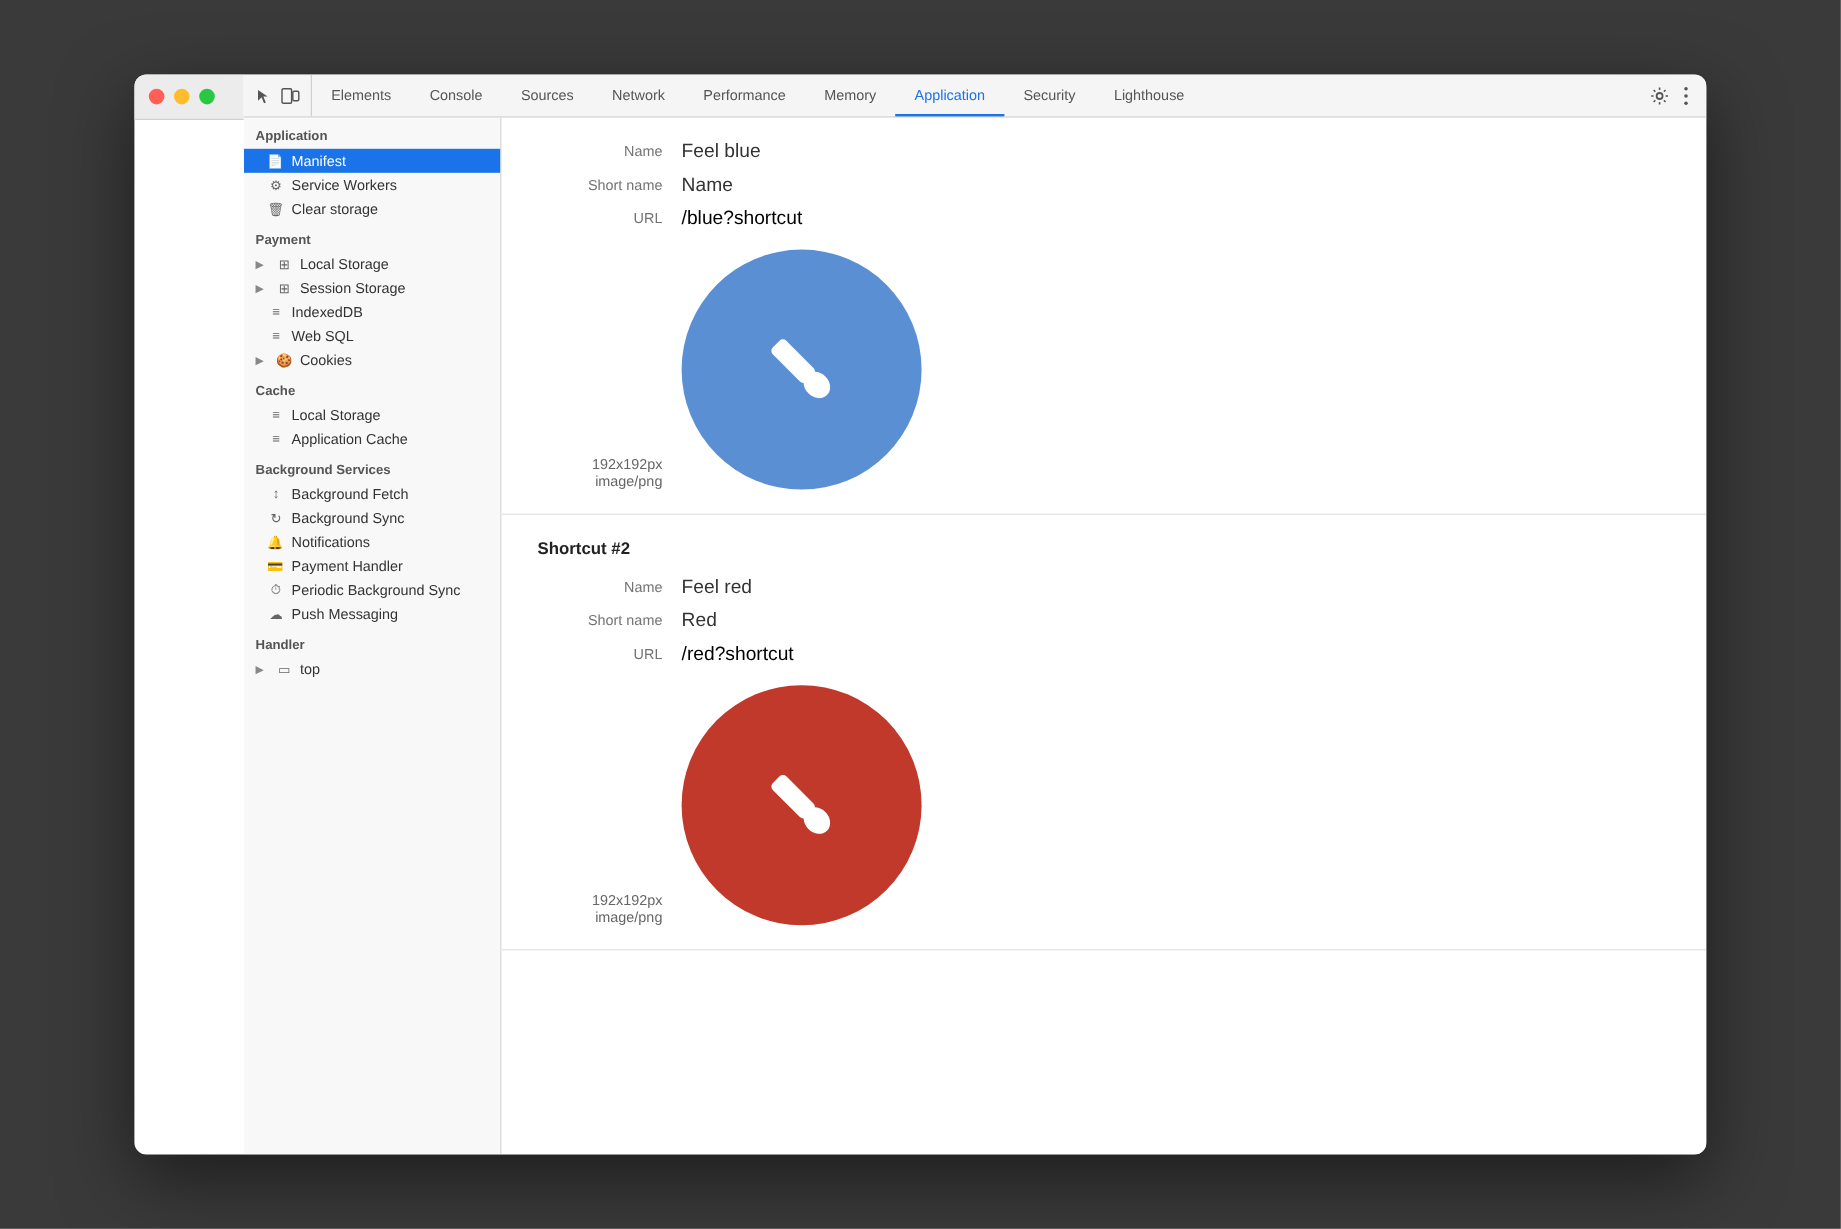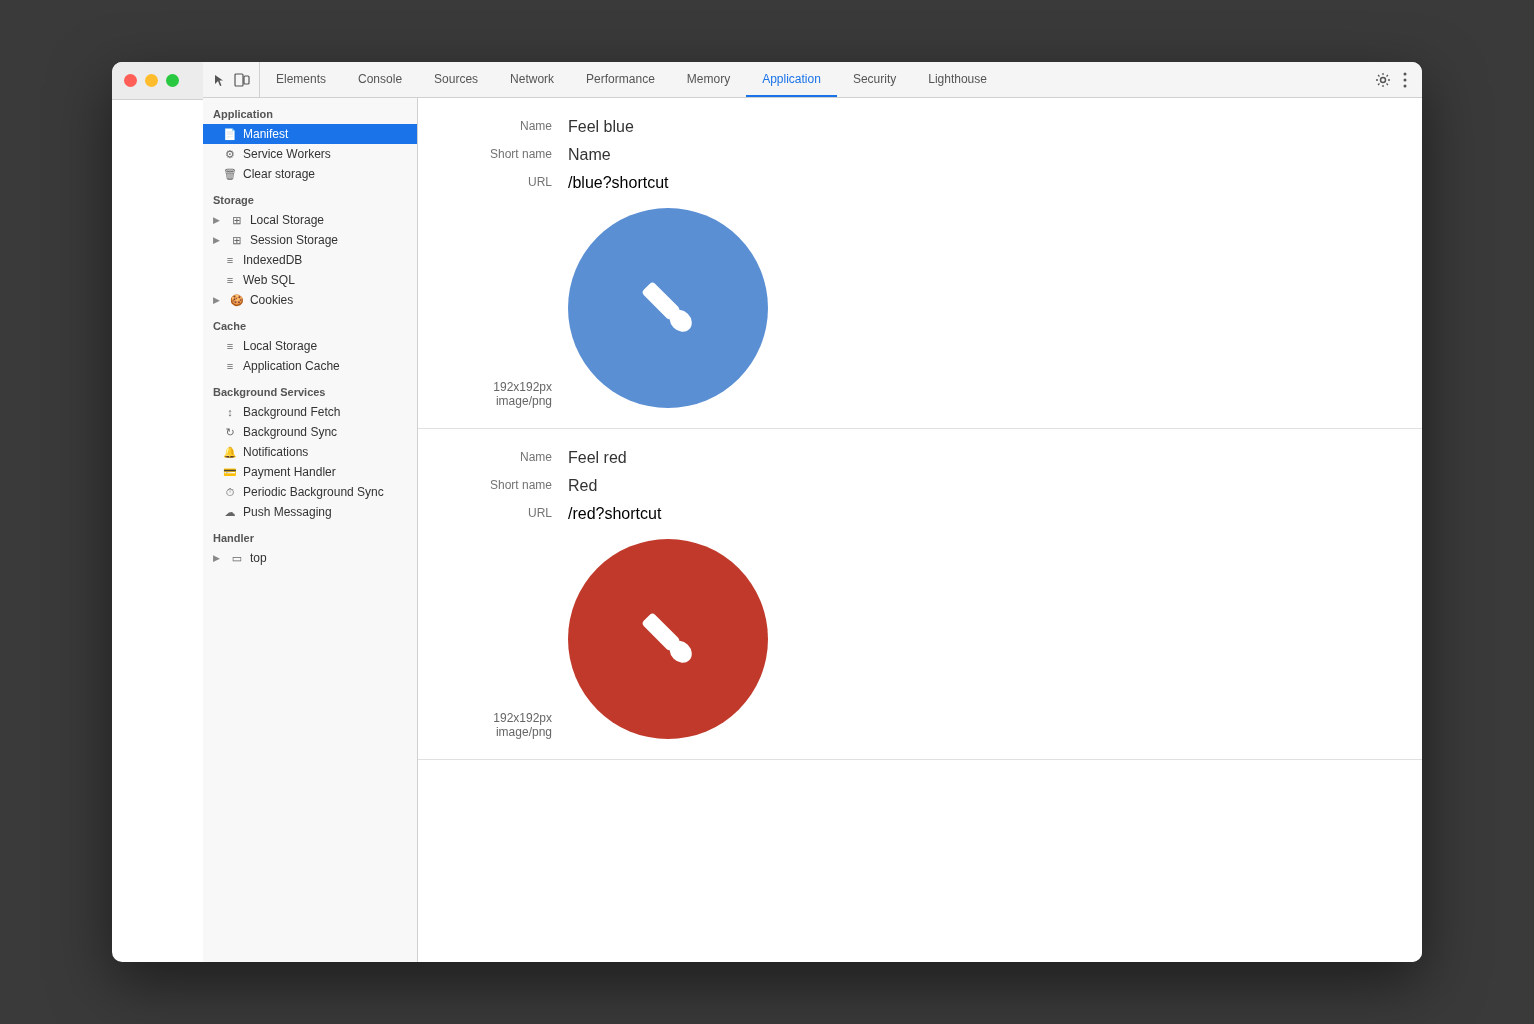--- a/index.html
+++ b/index.html
@@ -286,21 +286,21 @@
             <span>Manifest</span>
           </div>
           <div class="sidebar-item">
             <span class="sidebar-icon">⚙</span>
             <span>Service Workers</span>
           </div>
           <div class="sidebar-item">
             <span class="sidebar-icon">🗑</span>
             <span>Clear storage</span>
           </div>
-          <div class="sidebar-section-title">Storage</div>
+          <div class="sidebar-section-title">Payment</div>
           <div class="sidebar-item has-arrow">
             <span class="arrow">▶</span>
             <span class="sidebar-icon">⊞</span>
             <span>Local Storage</span>
           </div>
           <div class="sidebar-item has-arrow">
             <span class="arrow">▶</span>
             <span class="sidebar-icon">⊞</span>
             <span>Session Storage</span>
           </div>
@@ -382,20 +382,21 @@
                 <svg viewBox="0 0 80 80" fill="none" xmlns="http://www.w3.org/2000/svg">
     <g transform="rotate(-45, 40, 40)">
       <rect x="32" y="10" width="16" height="40" rx="4" fill="white"></rect>
       <ellipse cx="40" cy="58" rx="10" ry="12" fill="white"></ellipse>
     </g>
   </svg>
               </div>
             </div>
           </div>
           <div class="shortcut-block">
+            <div class="shortcut-title">Shortcut #2</div>
             <div class="field-row">
               <div class="field-label">Name</div>
               <div class="field-value">Feel red</div>
             </div>
             <div class="field-row">
               <div class="field-label">Short name</div>
               <div class="field-value">Red</div>
             </div>
             <div class="field-row">
               <div class="field-label">URL</div>

